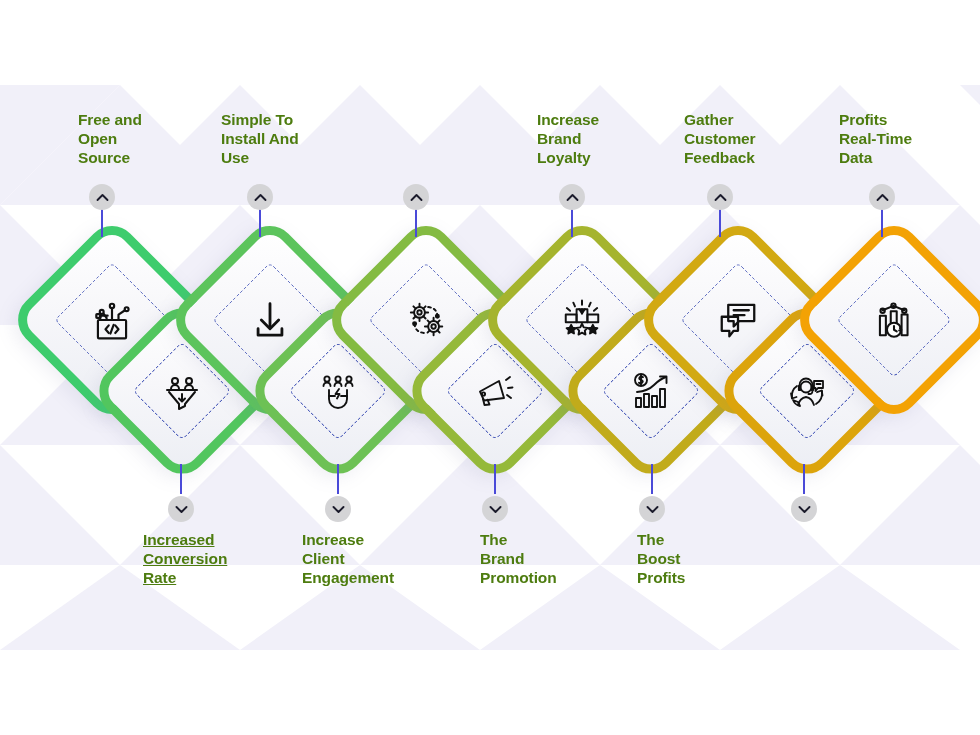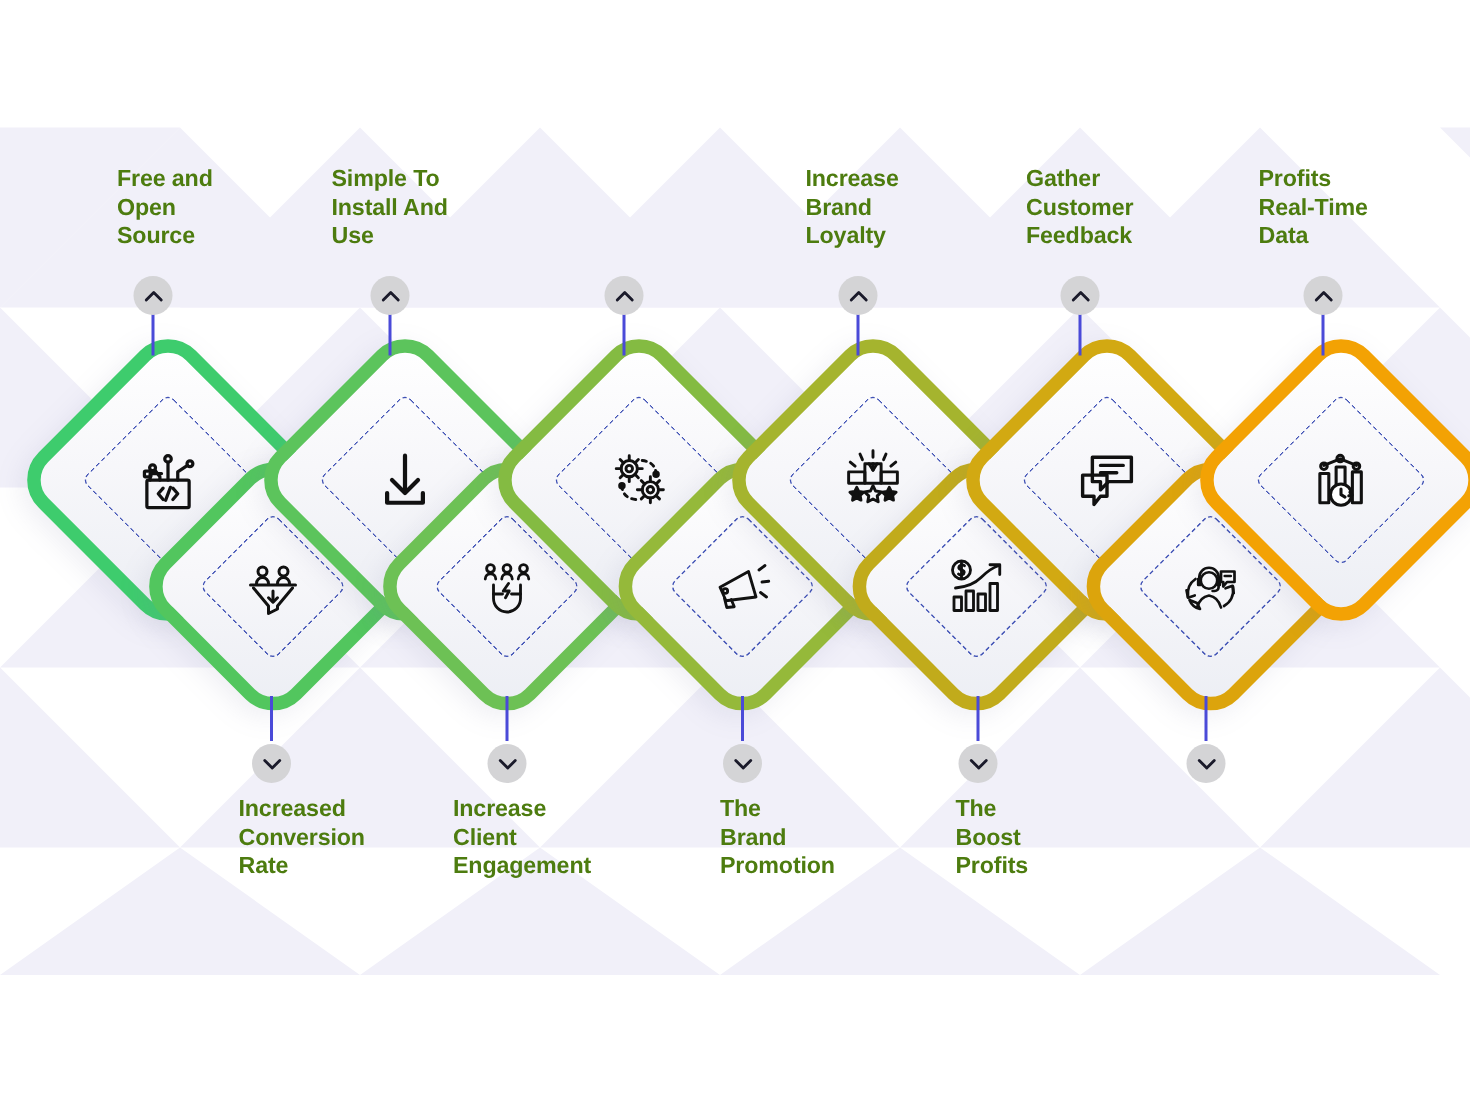--- a/index.html
+++ b/index.html
@@ -378,21 +378,21 @@
   <div class="label" style="left:537px;top:110px;width:120px;">Increase
 Brand
 Loyalty</div>
   <div class="label" style="left:684px;top:110px;width:130px;">Gather
 Customer
 Feedback</div>
   <div class="label" style="left:839px;top:110px;width:130px;">Profits
 Real-Time
 Data</div>
 
-  <div class="label" style="left:159px;top:530px;width:130px;">Increased
+  <div class="label" style="left:143px;top:530px;width:130px;text-decoration:underline;">Increased
 Conversion
 Rate</div>
   <div class="label" style="left:302px;top:530px;width:140px;">Increase
 Client
 Engagement</div>
   <div class="label" style="left:480px;top:530px;width:130px;">The
 Brand
 Promotion</div>
   <div class="label" style="left:637px;top:530px;width:120px;">The
 Boost

